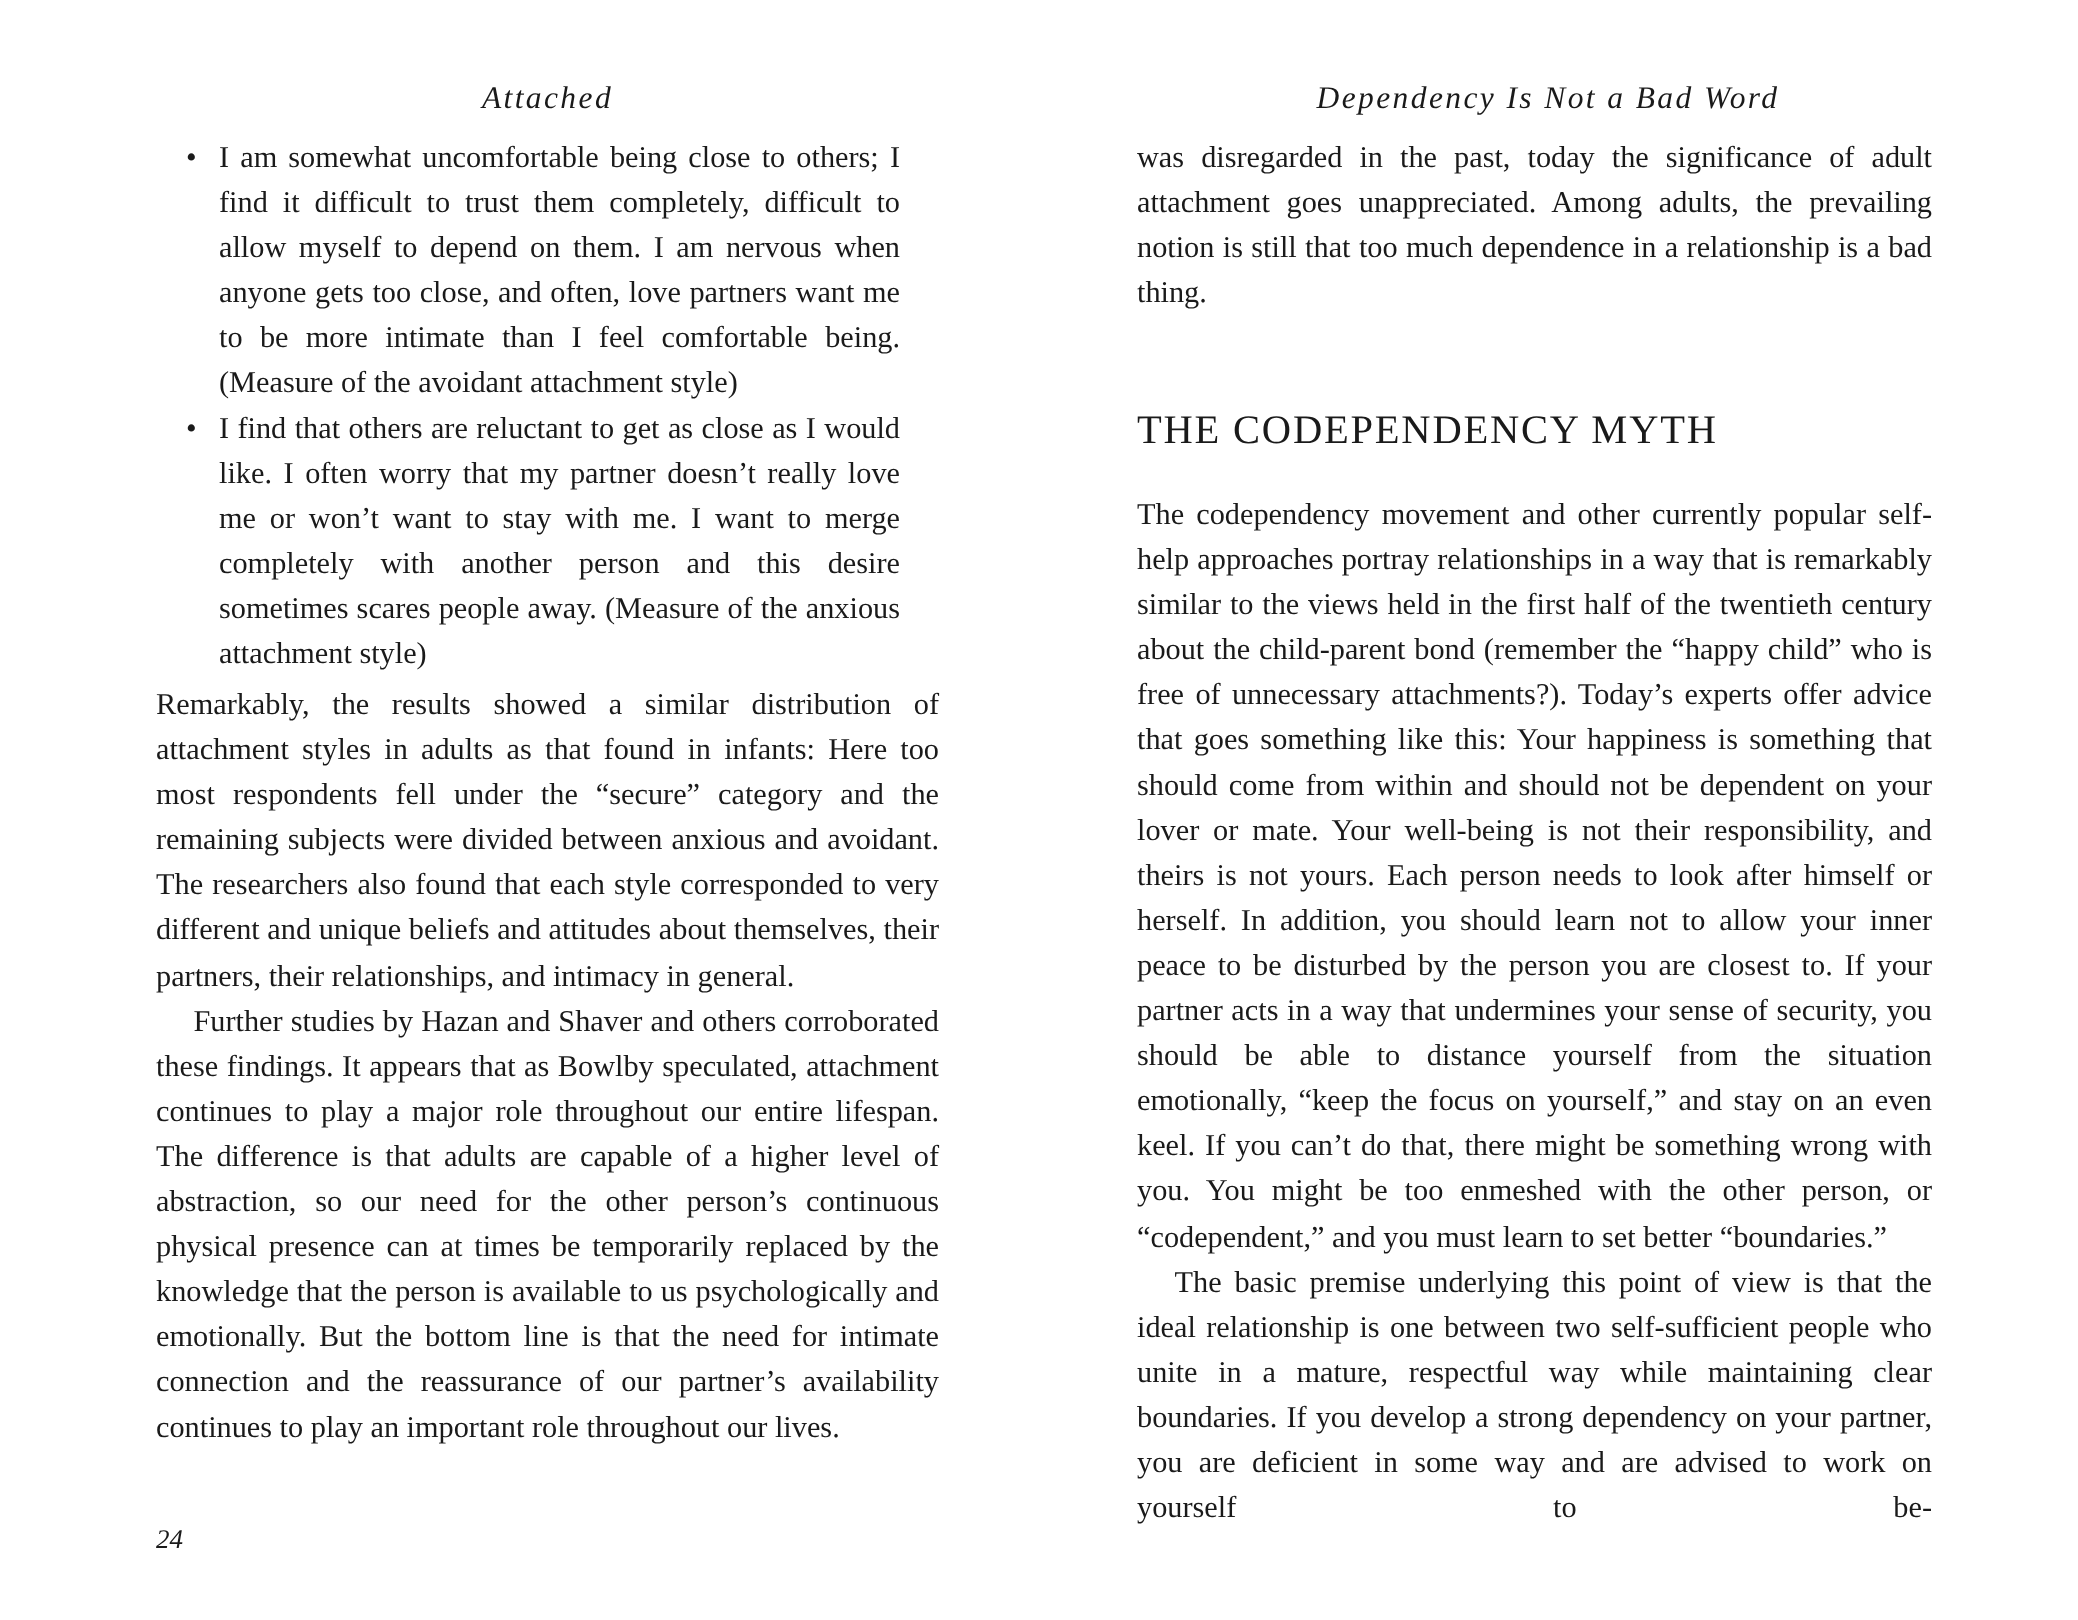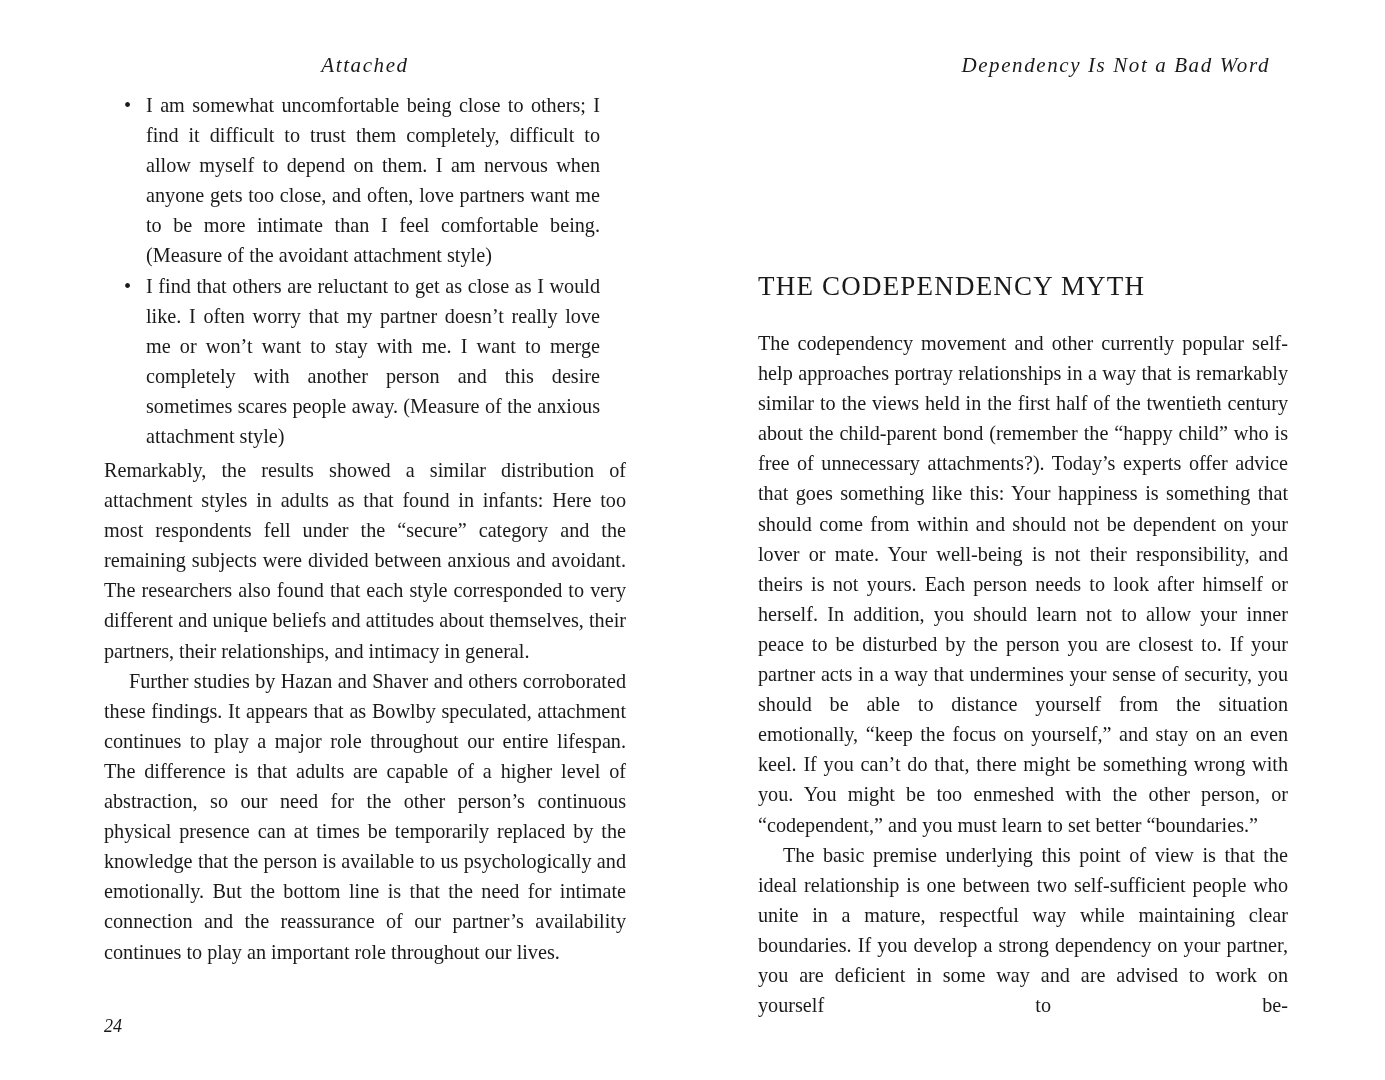--- a/index.html
+++ b/index.html
@@ -4,21 +4,21 @@
 <style>
   html, body { margin: 0; padding: 0; background: #ffffff; }
   body { width: 1385px; height: 1080px; position: relative; overflow: hidden;
          font-family: "Liberation Serif", "DejaVu Serif", serif; color: #1a1a1a; }
   .page { position: absolute; top: 0; height: 1080px; }
   #page-left { left: 2px; width: 692px; }
   #page-right { left: 692px; width: 693px; }
   .running-head { position: absolute; top: 51px; font-style: italic; font-size: 21px;
                   letter-spacing: 1.6px; text-align: center; line-height: 28px; }
   #page-left .running-head { left: 102px; width: 522px; }
-  #page-right .running-head { left: 48px; width: 530px; text-align: right; }
+  #page-right .running-head { left: 75px; width: 530px; }
   .folio { position: absolute; top: 1014px; font-style: italic; font-size: 18px;
            line-height: 24px; }
   #page-left .folio { left: 102px; width: 522px; }
   #page-right .folio { left: 66px; width: 530px; }
   .body-text { font-size: 20.2px; line-height: 30.1px; text-align: justify; }
   .body-text p { margin: 0; }
   .indent { text-indent: 25px; }
   .bullets { position: absolute; top: 90px; left: 102px; width: 496px; }
   .bullet { position: relative; padding-left: 42px; }
   .bullet-dot { position: absolute; left: 20px; top: 0; }
@@ -50,20 +50,23 @@
     <p>Remarkably, the results showed a similar distribution of attachment styles in adults as that found in infants: Here too most respondents fell under the “secure” category and the remaining subjects were divided between anxious and avoidant. The researchers also found that each style corresponded to very different and unique beliefs and attitudes about themselves, their partners, their relationships, and intimacy in general.</p>
     <p class="indent">Further studies by Hazan and Shaver and others corroborated these findings. It appears that as Bowlby speculated, attachment continues to play a major role throughout our entire lifespan. The difference is that adults are capable of a higher level of abstraction, so our need for the other person’s continuous physical presence can at times be temporarily replaced by the knowledge that the person is available to us psychologically and emotionally. But the bottom line is that the need for intimate connection and the reassurance of our partner’s availability continues to play an important role throughout our lives.</p>
   </div>
 
   <div class="folio">24</div>
 </div>
 
 <div class="page" id="page-right">
   <div class="running-head">Dependency Is Not a Bad Word</div>
 
+  <div id="right-top" class="body-text">
+    <p>was disregarded in the past, today the significance of adult attachment goes unappreciated. Among adults, the prevailing notion is still that too much dependence in a relationship is a bad thing.</p>
+  </div>
 
   <h2 class="section-heading">THE CODEPENDENCY MYTH</h2>
 
   <div id="right-body" class="body-text">
     <p>The codependency movement and other currently popular self-help approaches portray relationships in a way that is remarkably similar to the views held in the first half of the twentieth century about the child-parent bond (remember the “happy child” who is free of unnecessary attachments?). Today’s experts offer advice that goes something like this: Your happiness is something that should come from within and should not be dependent on your lover or mate. Your well-being is not their responsibility, and theirs is not yours. Each person needs to look after himself or herself. In addition, you should learn not to allow your inner peace to be disturbed by the person you are closest to. If your partner acts in a way that undermines your sense of security, you should be able to distance yourself from the situation emotionally, “keep the focus on yourself,” and stay on an even keel. If you can’t do that, there might be something wrong with you. You might be too enmeshed with the other person, or “codependent,” and you must learn to set better “boundaries.”</p>
     <p class="indent last-line">The basic premise underlying this point of view is that the ideal relationship is one between two self-sufficient people who unite in a mature, respectful way while maintaining clear boundaries. If you develop a strong dependency on your partner, you are deficient in some way and are advised to work on yourself to be-</p>
   </div>
 
 </div>
 

